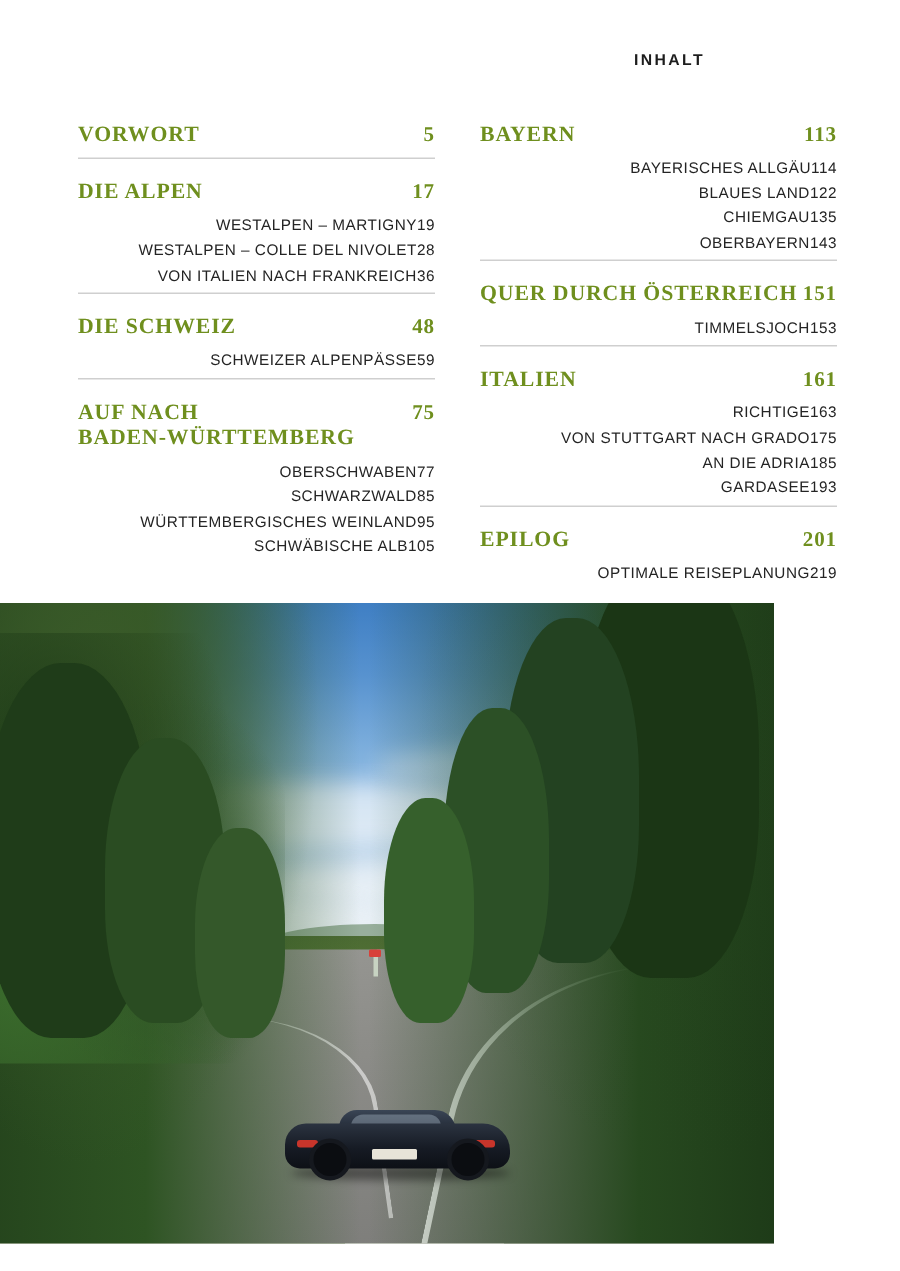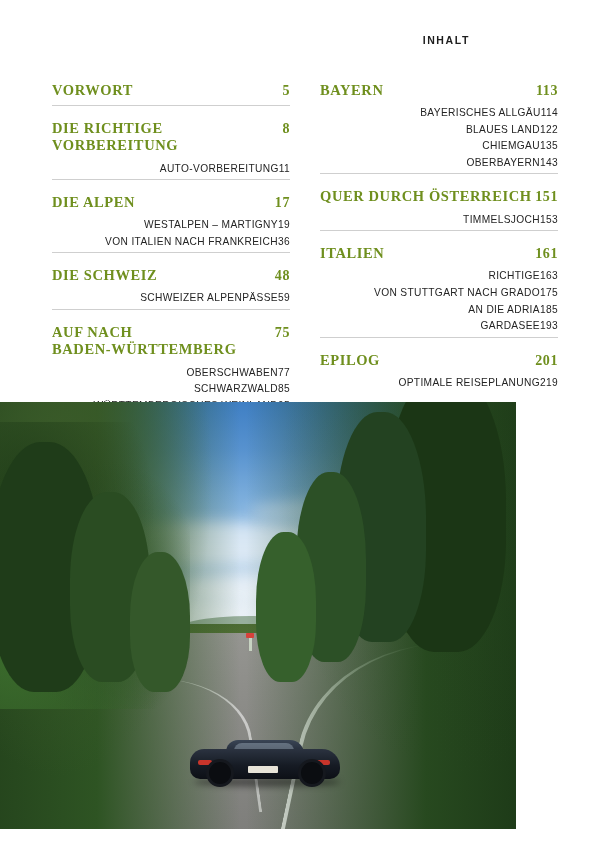--- a/index.html
+++ b/index.html
@@ -345,40 +345,33 @@
     <div class="col left">
 
       <div class="group">
         <div class="group-head">
           <span class="ttl">VORWORT</span>
           <span class="pg">5</span>
         </div>
         <hr class="sep">
       </div>
 
-      <div class="group">
-        <div class="group-head">
-          <span class="ttl">DIE RICHTIGE VORBEREITUNG</span>
-          <span class="pg">8</span>
-        </div>
-        <div class="entry">
-          <span>AUTO-VORBEREITUNG</span>
-          <span class="pg">11</span>
-        </div>
-        <hr class="sep">
-      </div>
 
       <div class="group">
         <div class="group-head">
           <span class="ttl">DIE ALPEN</span>
           <span class="pg">17</span>
         </div>
         <div class="entry">
           <span>WESTALPEN – MARTIGNY</span>
           <span class="pg">19</span>
+        </div>
+        <div class="entry">
+          <span>WESTALPEN – COLLE DEL NIVOLET</span>
+          <span class="pg">28</span>
         </div>
         <div class="entry">
           <span>VON ITALIEN NACH FRANKREICH</span>
           <span class="pg">36</span>
         </div>
         <hr class="sep">
       </div>
 
       <div class="group">
         <div class="group-head">

